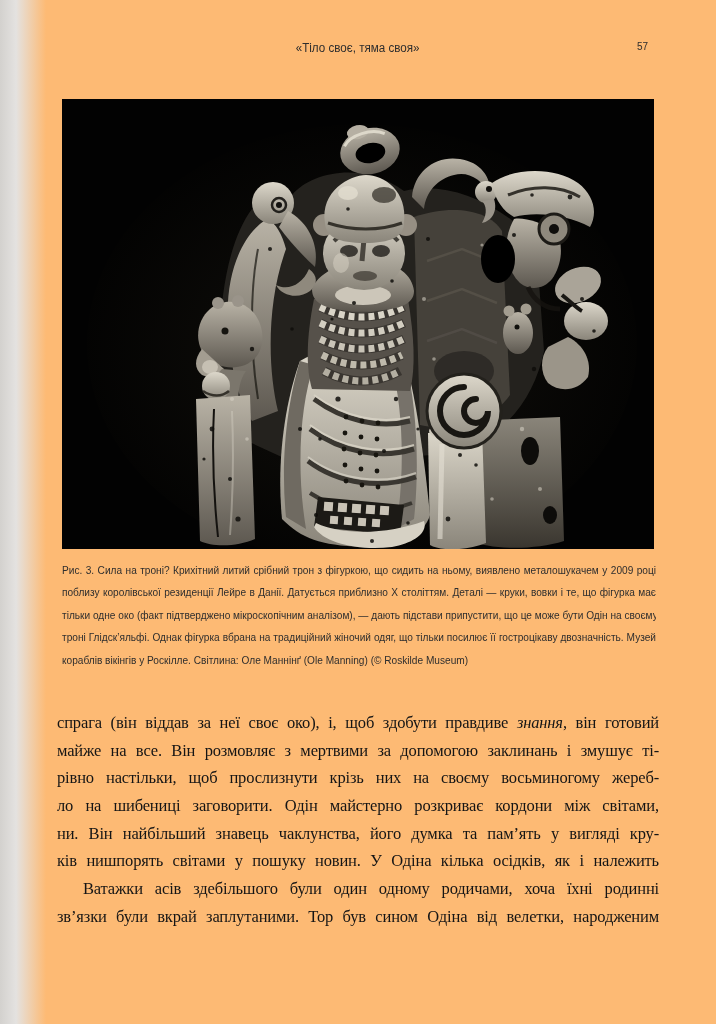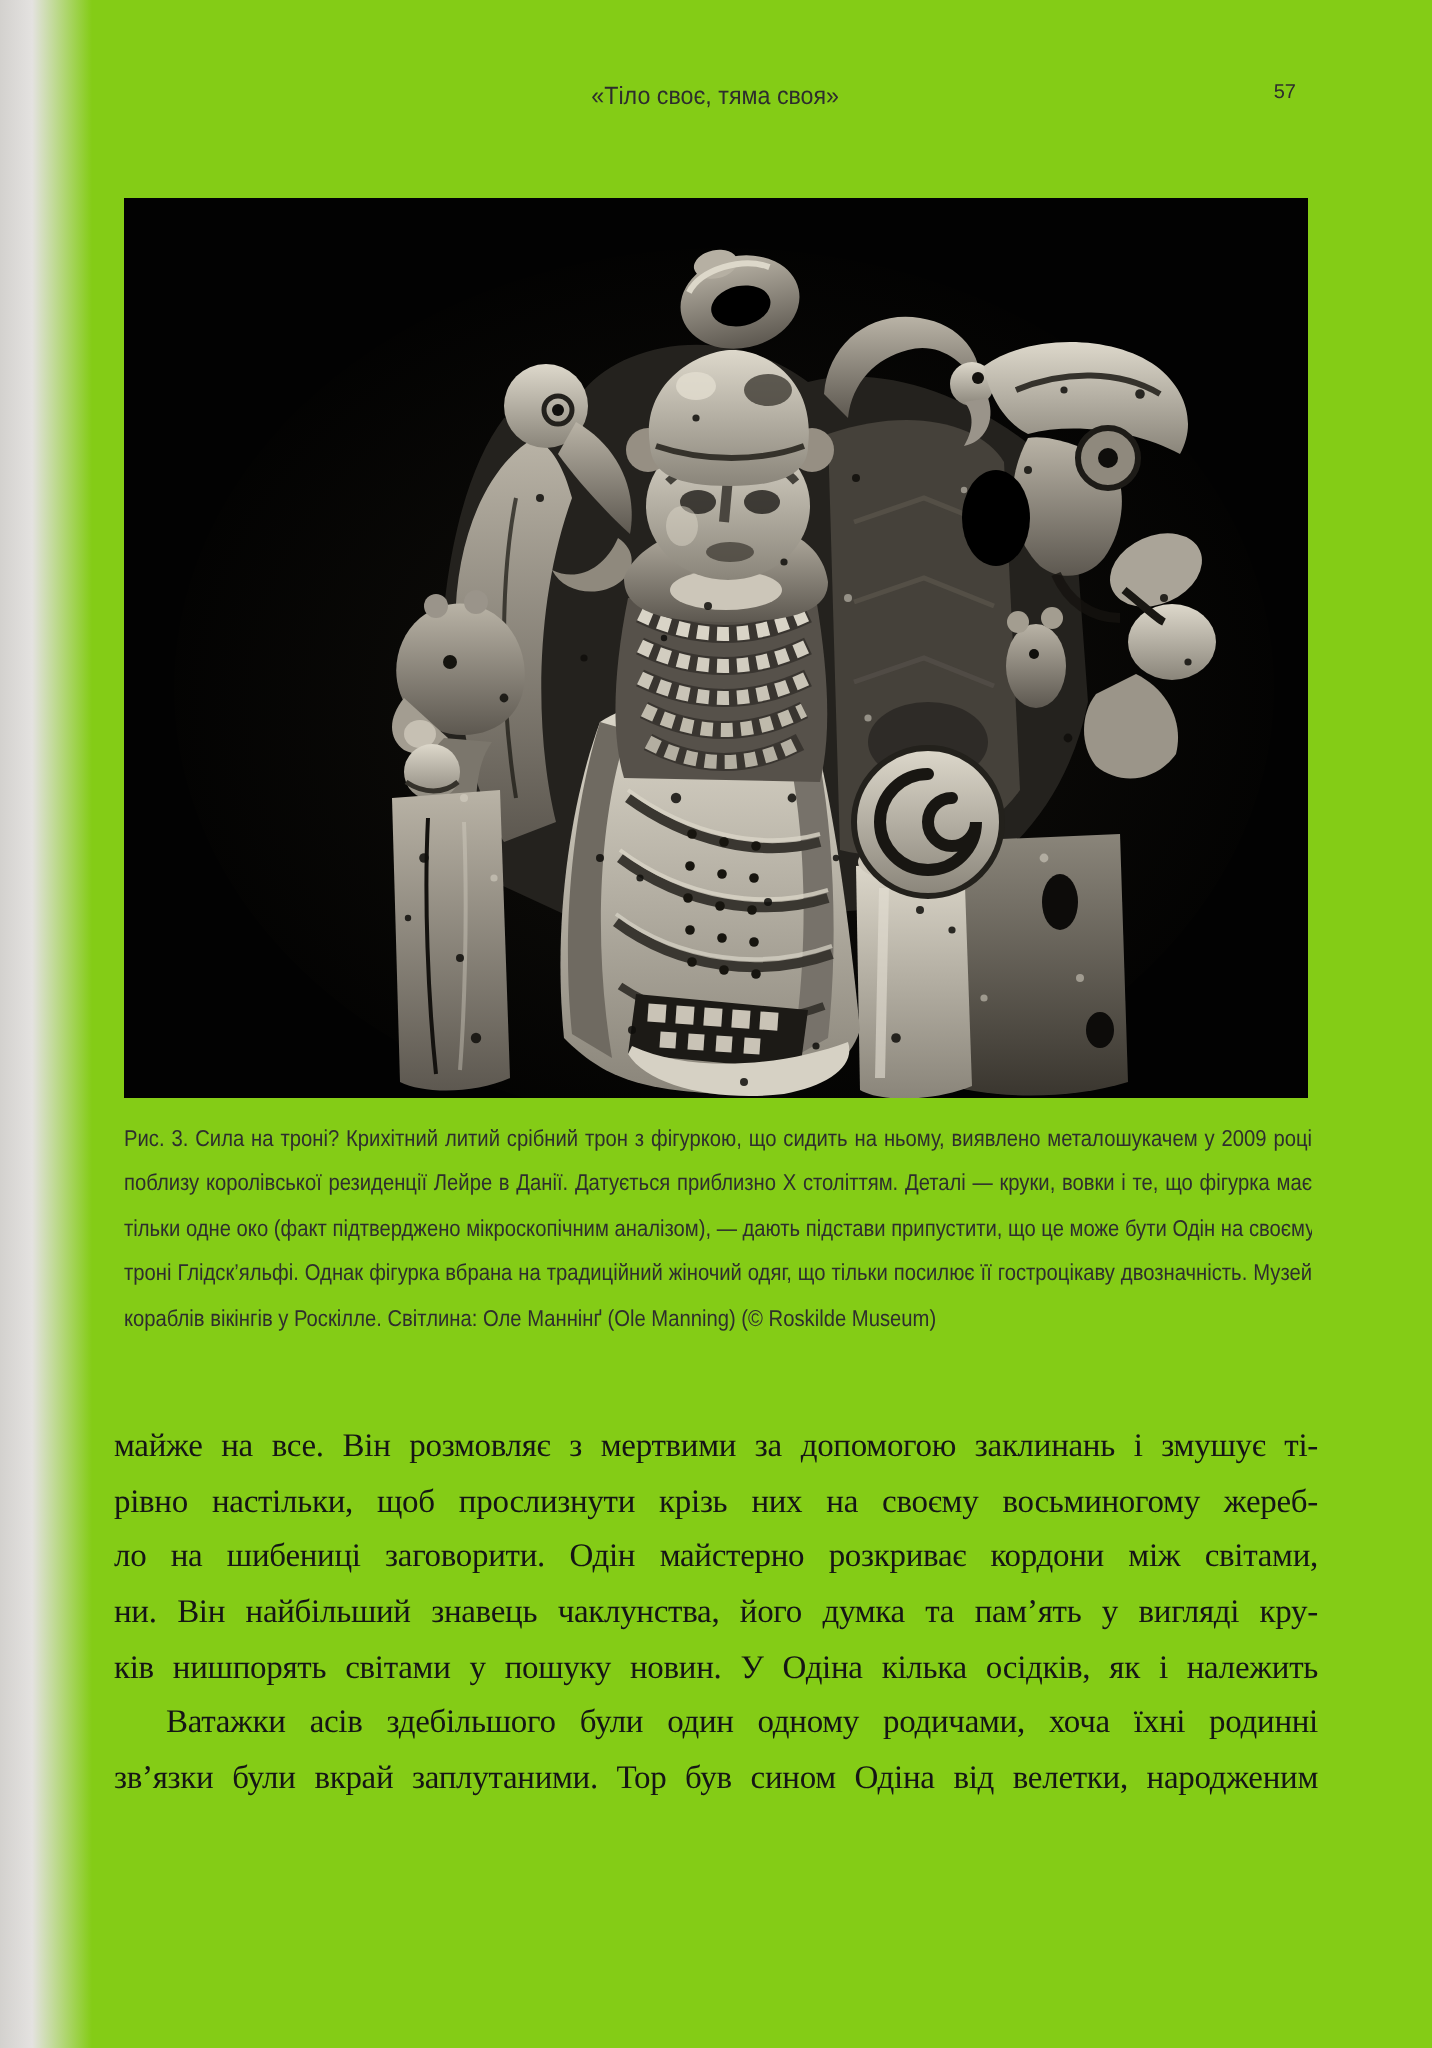--- a/index.html
+++ b/index.html
@@ -1,18 +1,18 @@
 <!DOCTYPE html>
 <html lang="uk"><head>
 <meta charset="utf-8">
 <style>
   html,body{margin:0;padding:0;background:#efeeec;}
   .page{
     position:relative;width:716px;height:1024px;overflow:hidden;
-    background:#84cc16;font-family:"Liberation Sans",sans-serif;
+    background:#fdba74;font-family:"Liberation Sans",sans-serif;
   }
   .edge-shadow{
     position:absolute;left:0;top:0;bottom:0;width:46px;
     background:linear-gradient(90deg,#d3d1ce 0,#e4e2e0 35%,rgba(239,238,236,0) 100%);
     pointer-events:none;
   }
   
   .running-header{
     position:absolute;top:41px;left:62px;right:62px;height:18px;
     text-align:center;font-size:12.5px;color:#2d2d2d;
@@ -273,20 +273,21 @@
     <figcaption class="caption">
       <div class="cap-line">Рис. 3. Сила на троні? Крихітний литий срібний трон з фігуркою, що сидить на ньому, виявлено металошукачем у 2009 році</div>
       <div class="cap-line">поблизу королівської резиденції Лейре в Данії. Датується приблизно X століттям. Деталі — круки, вовки і те, що фігурка має</div>
       <div class="cap-line">тільки одне око (факт підтверджено мікроскопічним аналізом), — дають підстави припустити, що це може бути Одін на своєму</div>
       <div class="cap-line">троні Глідск’яльфі. Однак фігурка вбрана на традиційний жіночий одяг, що тільки посилює її гостроцікаву двозначність. Музей</div>
       <div class="cap-line cap-last">кораблів вікінгів у Роскілле. Світлина: Оле Маннінґ (Ole Manning) (© Roskilde Museum)</div>
     </figcaption>
   </figure>
 
   <main class="bodytext">
+    <div class="bl"><span>спрага (він віддав за неї своє око), і, щоб здобути правдиве </span><em>знання</em><span>, він готовий</span></div>
     <div class="bl">майже на все. Він розмовляє з мертвими за допомогою заклинань і змушує ті-</div>
     <div class="bl">рівно настільки, щоб прослизнути крізь них на своєму восьминогому жереб-</div>
     <div class="bl">ло на шибениці заговорити. Одін майстерно розкриває кордони між світами,</div>
     <div class="bl">ни. Він найбільший знавець чаклунства, його думка та пам’ять у вигляді кру-</div>
     <div class="bl">ків нишпорять світами у пошуку новин. У Одіна кілька осідків, як і належить</div>
     <div class="bl indent">Ватажки асів здебільшого були один одному родичами, хоча їхні родинні</div>
     <div class="bl">зв’язки були вкрай заплутаними. Тор був сином Одіна від велетки, народженим</div>
   </main>
 </div>
 

